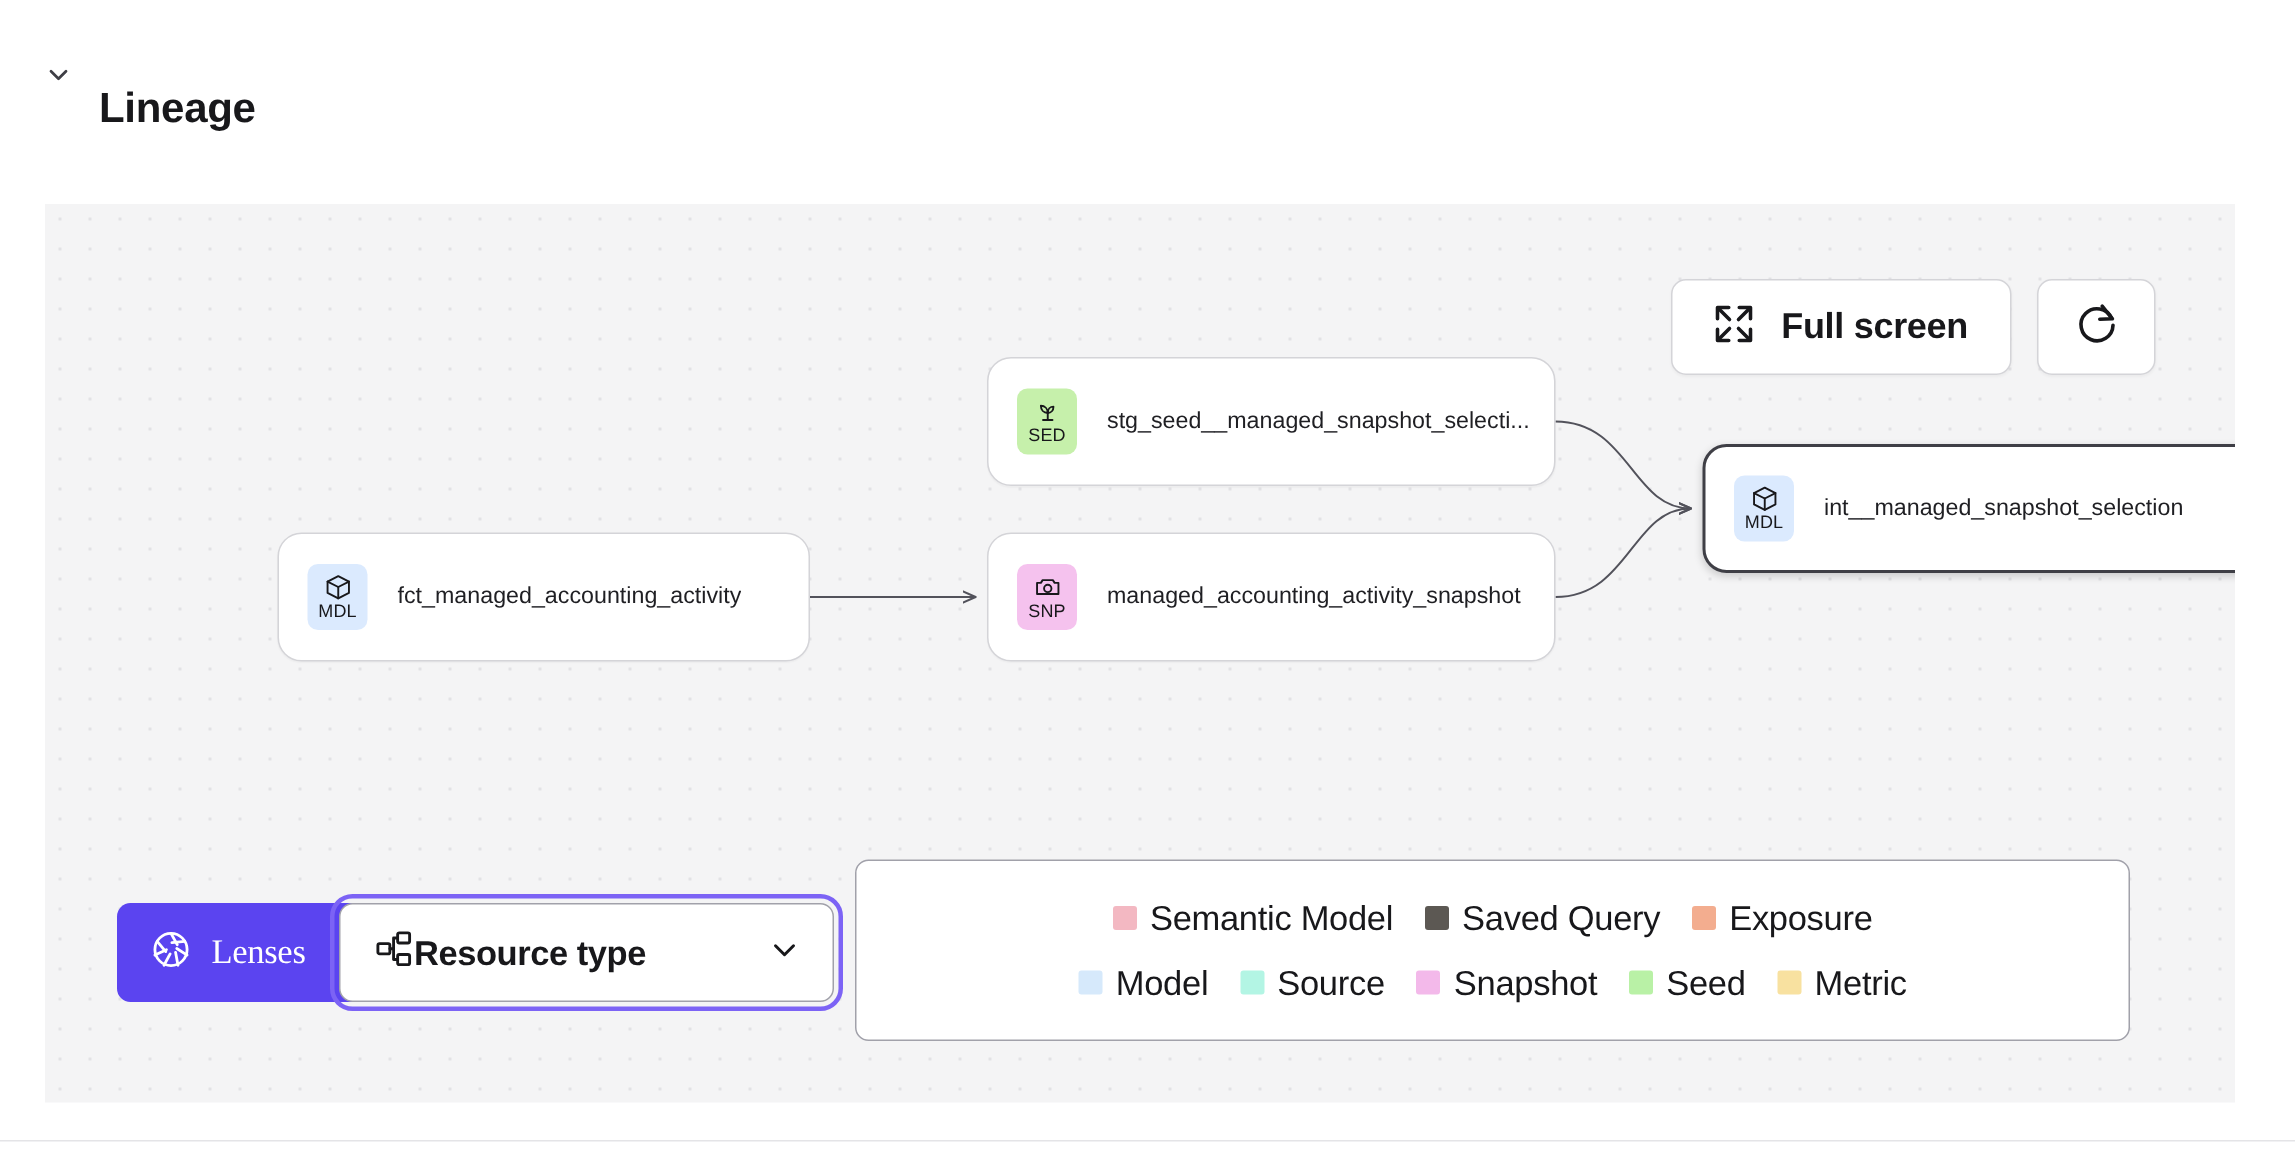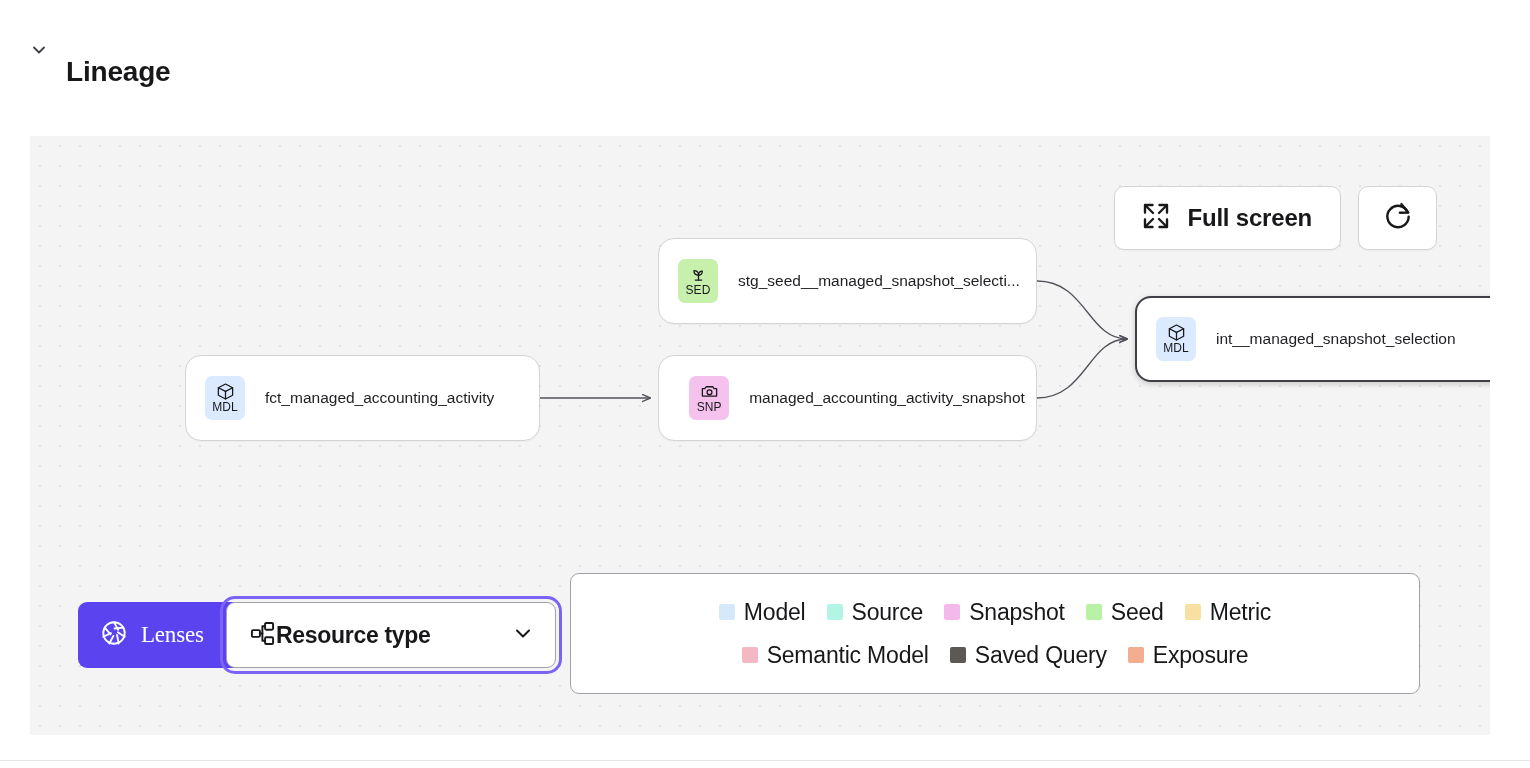--- a/index.html
+++ b/index.html
@@ -74,21 +74,21 @@
     font-size: 15.5px; color: #1f1f23; font-weight: 400;
     white-space: nowrap; overflow: hidden; text-overflow: ellipsis;
   }
   .badge-mdl { background: #dbeafe; }
   .badge-sed { background: #c6f0ab; }
   .badge-snp { background: #f5c2ee; }
 
   
   #node-fct   { left: 155px; top: 219px;  width: 355px; height: 86px; }
   #node-stg   { left: 628px; top: 102px;  width: 379px; height: 86px; }
-  #node-snap  { left: 628px; top: 219px;  width: 379px; height: 86px; justify-content: center; }
+  #node-snap  { left: 628px; top: 219px;  width: 379px; height: 86px; }
   #node-int   { left: 1105px;top: 160px;  width: 420px; height: 86px; }
 
   
   .canvas-controls {
     position: absolute; right: 53px; top: 50px;
     display: flex; align-items: center; gap: 17px;
     z-index: 5;
   }
   .ctrl-btn {
     background: #ffffff;
@@ -286,52 +286,52 @@
       <span>
         <svg width="24" height="24" viewBox="0 0 24 24" fill="none" stroke="#18181b" stroke-width="2" stroke-linecap="round" stroke-linejoin="round">
             <polyline points="6 9.5 12 15.5 18 9.5"></polyline>
           </svg>
       </span>
     </div>
 
     <div class="legend">
       <div class="legend-row">
         <div class="legend-item">
+          <span class="legend-swatch" style="background: rgb(243, 184, 194);"></span>
+          <span class="legend-text">Semantic Model</span>
+        </div>
+        <div class="legend-item">
+          <span class="legend-swatch" style="background: rgb(92, 88, 83);"></span>
+          <span class="legend-text">Saved Query</span>
+        </div>
+        <div class="legend-item">
+          <span class="legend-swatch" style="background: rgb(243, 173, 143);"></span>
+          <span class="legend-text">Exposure</span>
+        </div>
+      </div>
+      <div class="legend-row">
+        <div class="legend-item">
           <span class="legend-swatch" style="background: rgb(214, 233, 251);"></span>
           <span class="legend-text">Model</span>
         </div>
         <div class="legend-item">
           <span class="legend-swatch" style="background: rgb(179, 245, 228);"></span>
           <span class="legend-text">Source</span>
         </div>
         <div class="legend-item">
           <span class="legend-swatch" style="background: rgb(243, 185, 234);"></span>
           <span class="legend-text">Snapshot</span>
         </div>
         <div class="legend-item">
           <span class="legend-swatch" style="background: rgb(185, 241, 166);"></span>
           <span class="legend-text">Seed</span>
         </div>
         <div class="legend-item">
           <span class="legend-swatch" style="background: rgb(248, 225, 160);"></span>
           <span class="legend-text">Metric</span>
         </div>
       </div>
-      <div class="legend-row">
-        <div class="legend-item">
-          <span class="legend-swatch" style="background: rgb(243, 184, 194);"></span>
-          <span class="legend-text">Semantic Model</span>
-        </div>
-        <div class="legend-item">
-          <span class="legend-swatch" style="background: rgb(92, 88, 83);"></span>
-          <span class="legend-text">Saved Query</span>
-        </div>
-        <div class="legend-item">
-          <span class="legend-swatch" style="background: rgb(243, 173, 143);"></span>
-          <span class="legend-text">Exposure</span>
-        </div>
-      </div>
     </div>
 
   </div>
 
   <div class="bottom-rule"></div>
 </div>
 
 </body></html>

